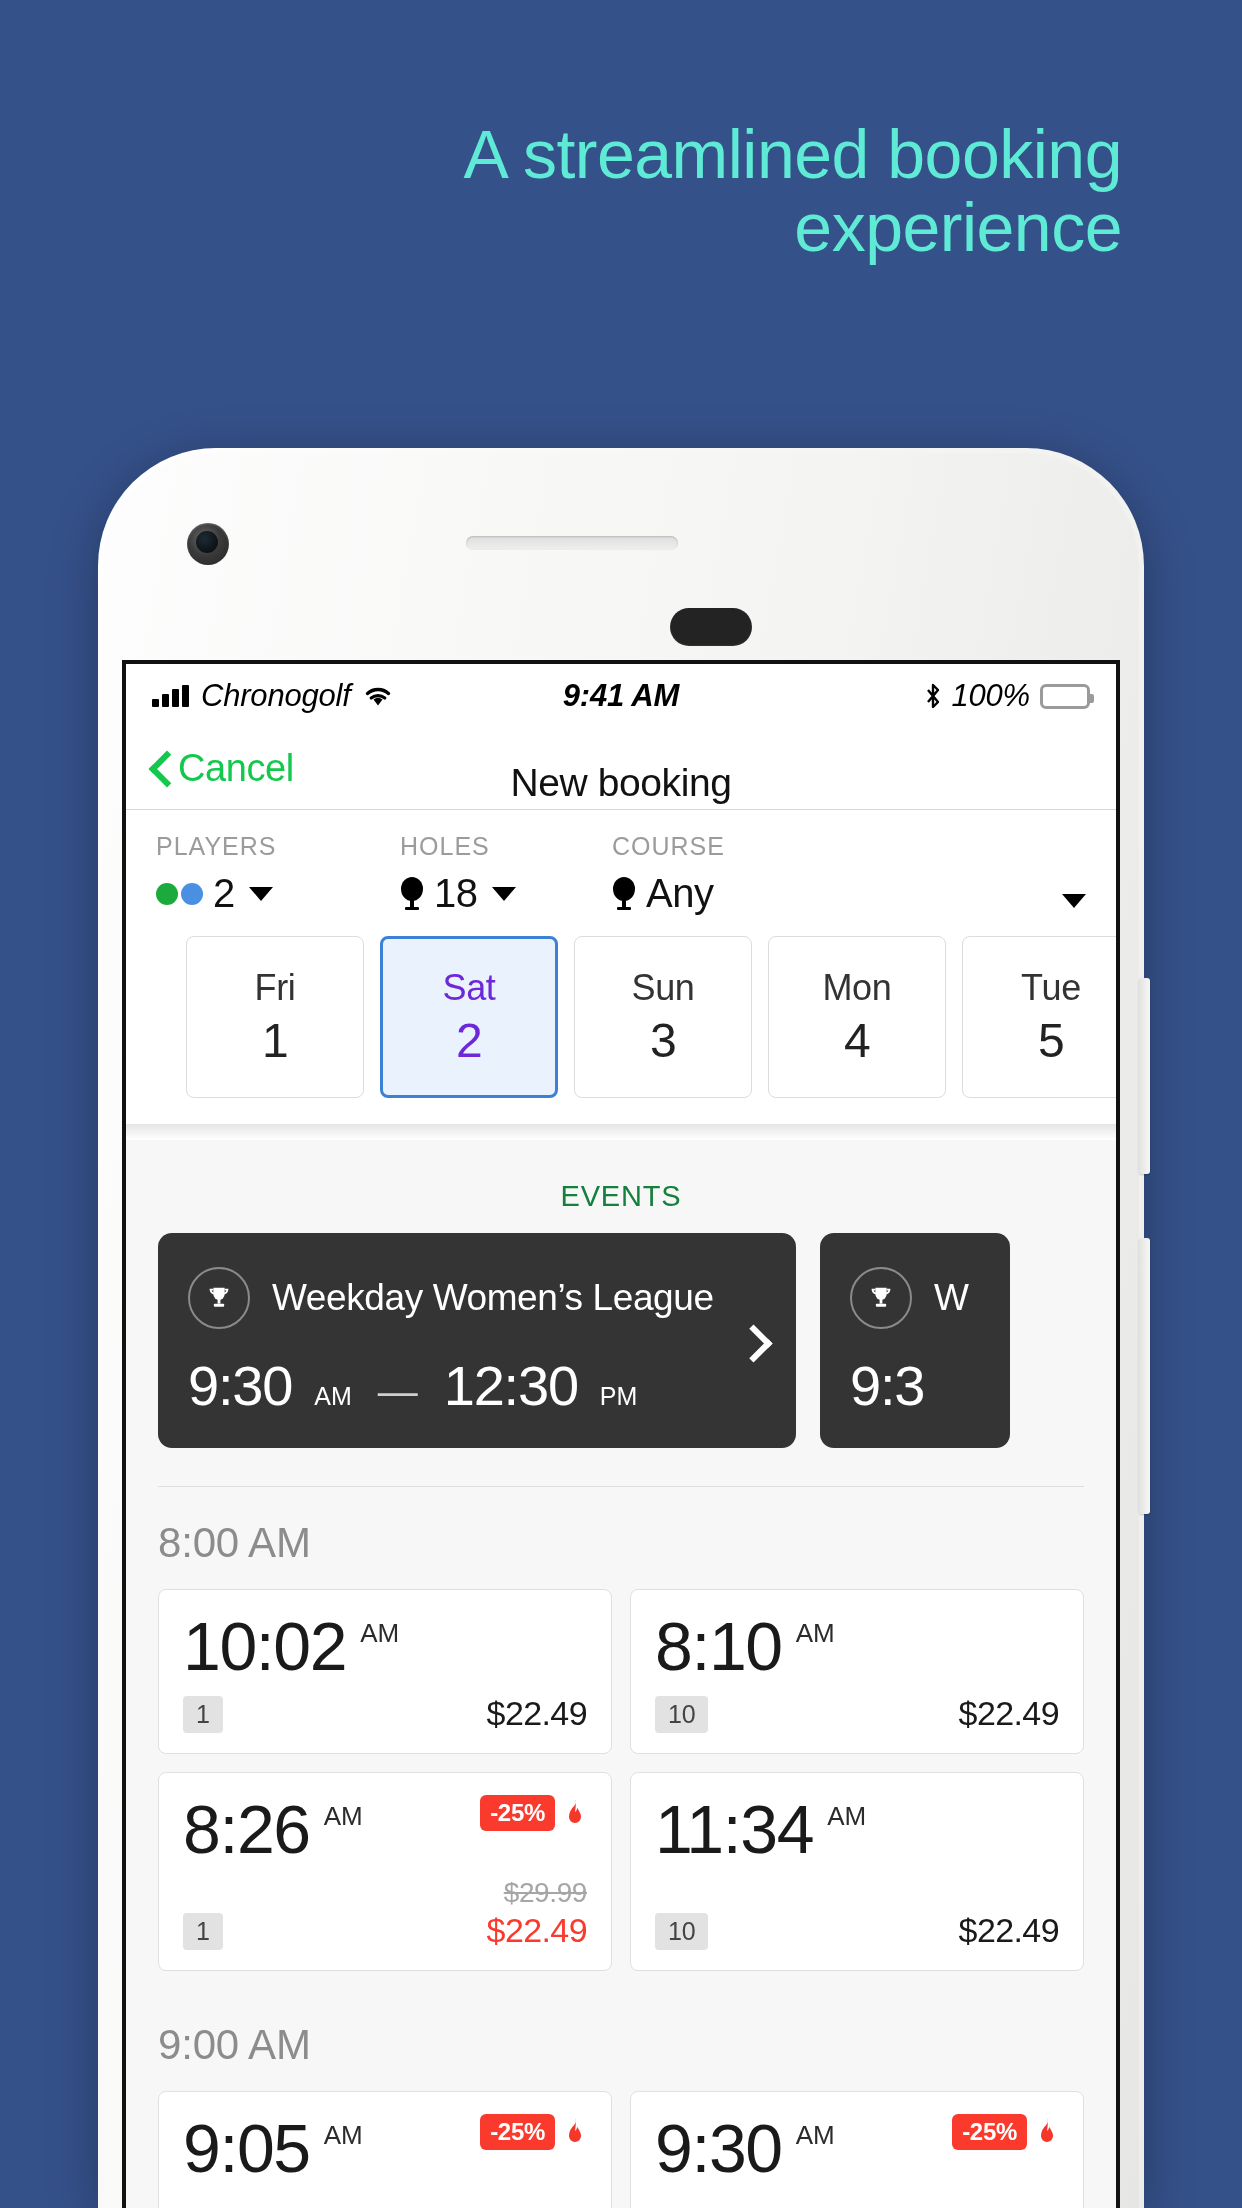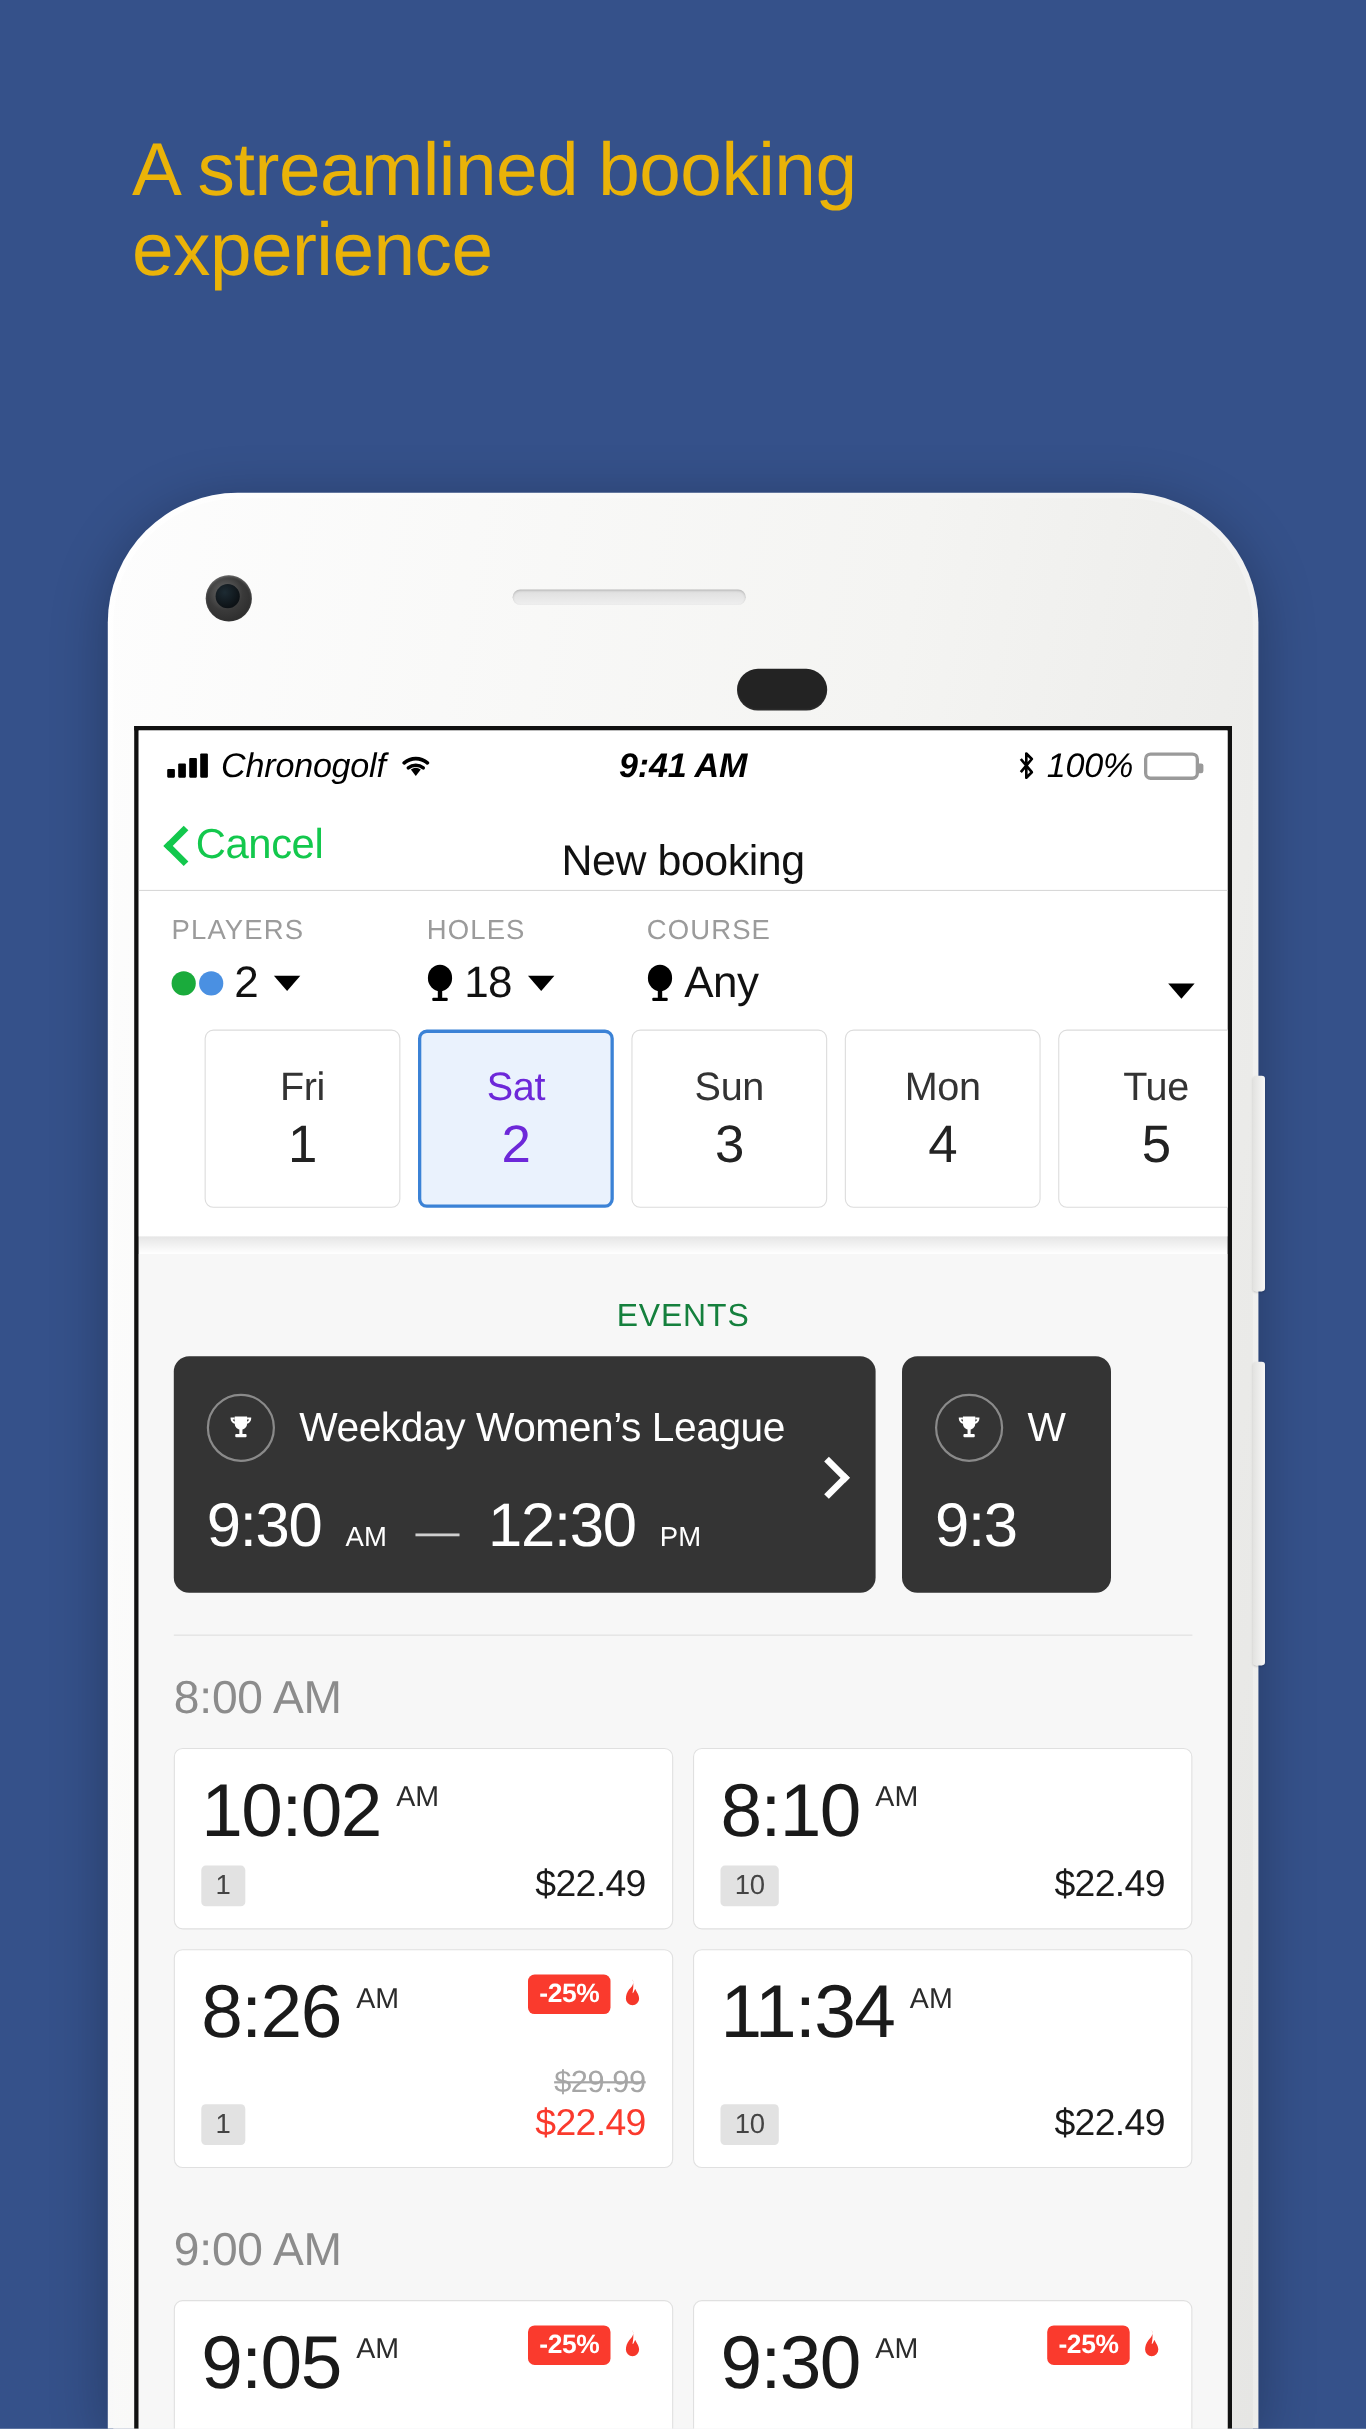--- a/index.html
+++ b/index.html
@@ -8,22 +8,22 @@
     background:#35518a;
     font-family:"Liberation Sans", sans-serif;
     overflow:hidden;
     position:relative;
   }
 
   
   .headline {
     position:absolute;
     top:118px; left:0; right:0;
-    text-align:left;
-    color:#eab308;
+    text-align:right;
+    color:#5eead4;
     font-size:68px;
     line-height:1.08;
     font-weight:400;
     letter-spacing:-0.5px;
     padding:0 120px;
   }
 
   
   .phone {
     position:absolute;
@@ -153,21 +153,21 @@
   .nav-title {
     position:absolute; left:0; right:0; text-align:center;
     font-size:39px; color:#111; letter-spacing:-0.4px; pointer-events:none;margin-top:28px;
   }
 
   
   .filters {
     background:#fff;
     padding:22px 30px 0 30px;
   }
-  .filter-row { display:flex; align-items:flex-start; }
+  .filter-row { display:flex; align-items:flex-start;gap:12px; }
   .filter {
     display:flex; flex-direction:column;
   }
   .filter.players { width:232px; }
   .filter.holes   { width:200px; }
   .filter.course  { flex:1; }
   .f-label {
     font-size:25px; color:#9b9b9b; letter-spacing:1.0px; margin-bottom:10px;
   }
   .f-value { display:flex; align-items:center; gap:10px; }

